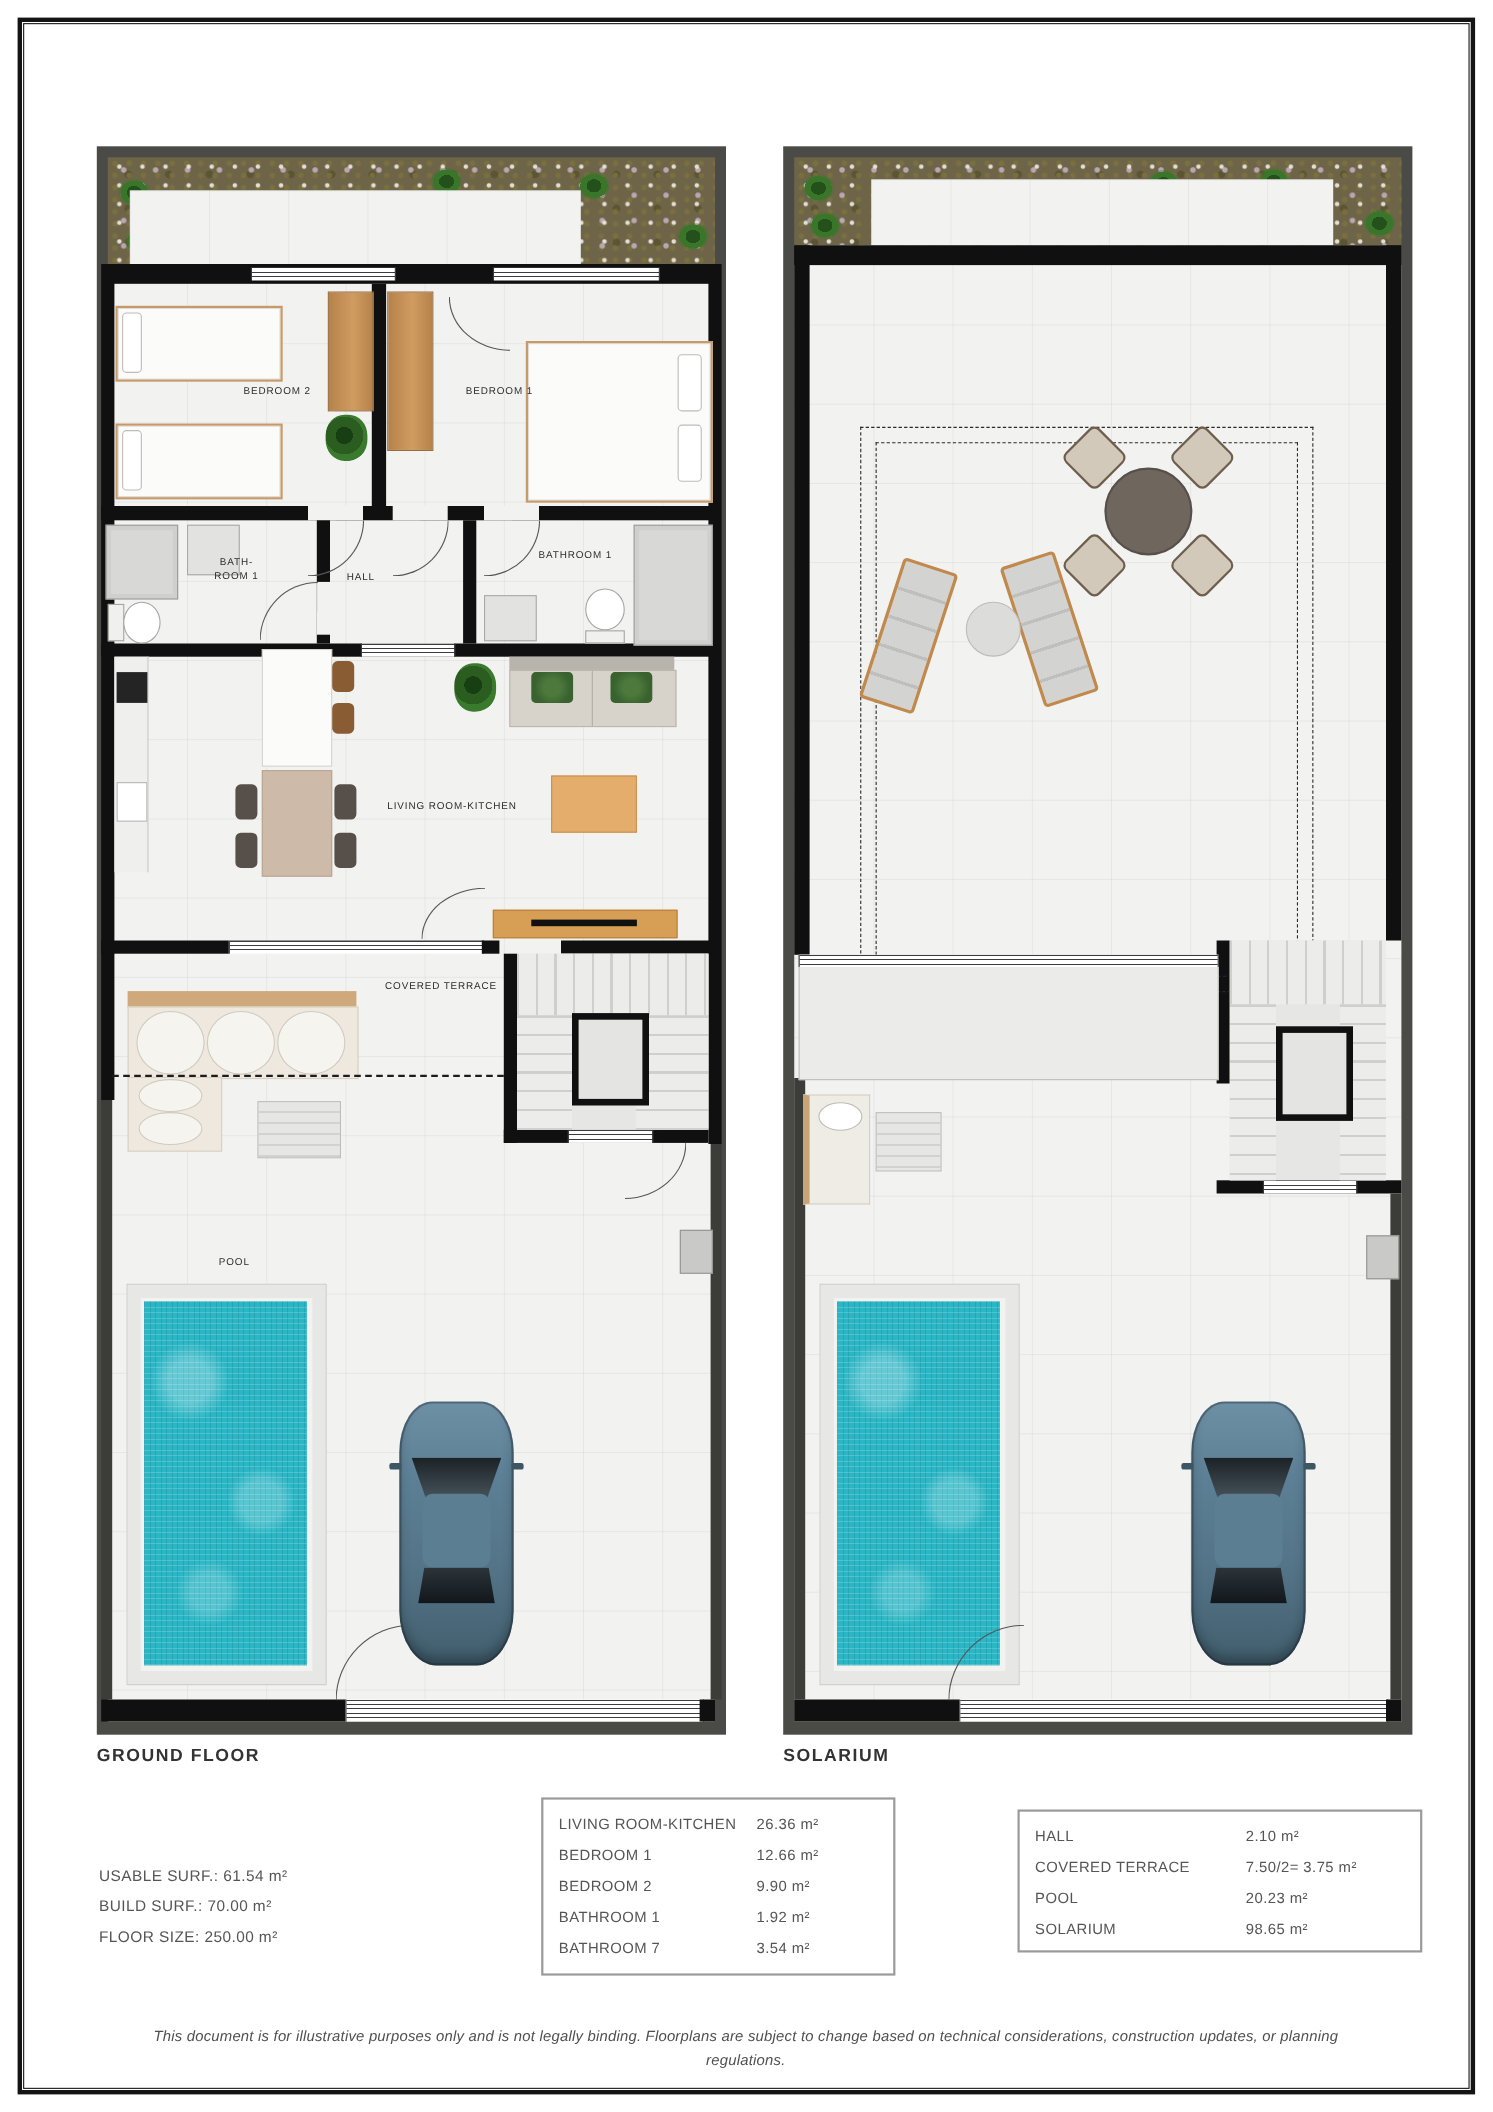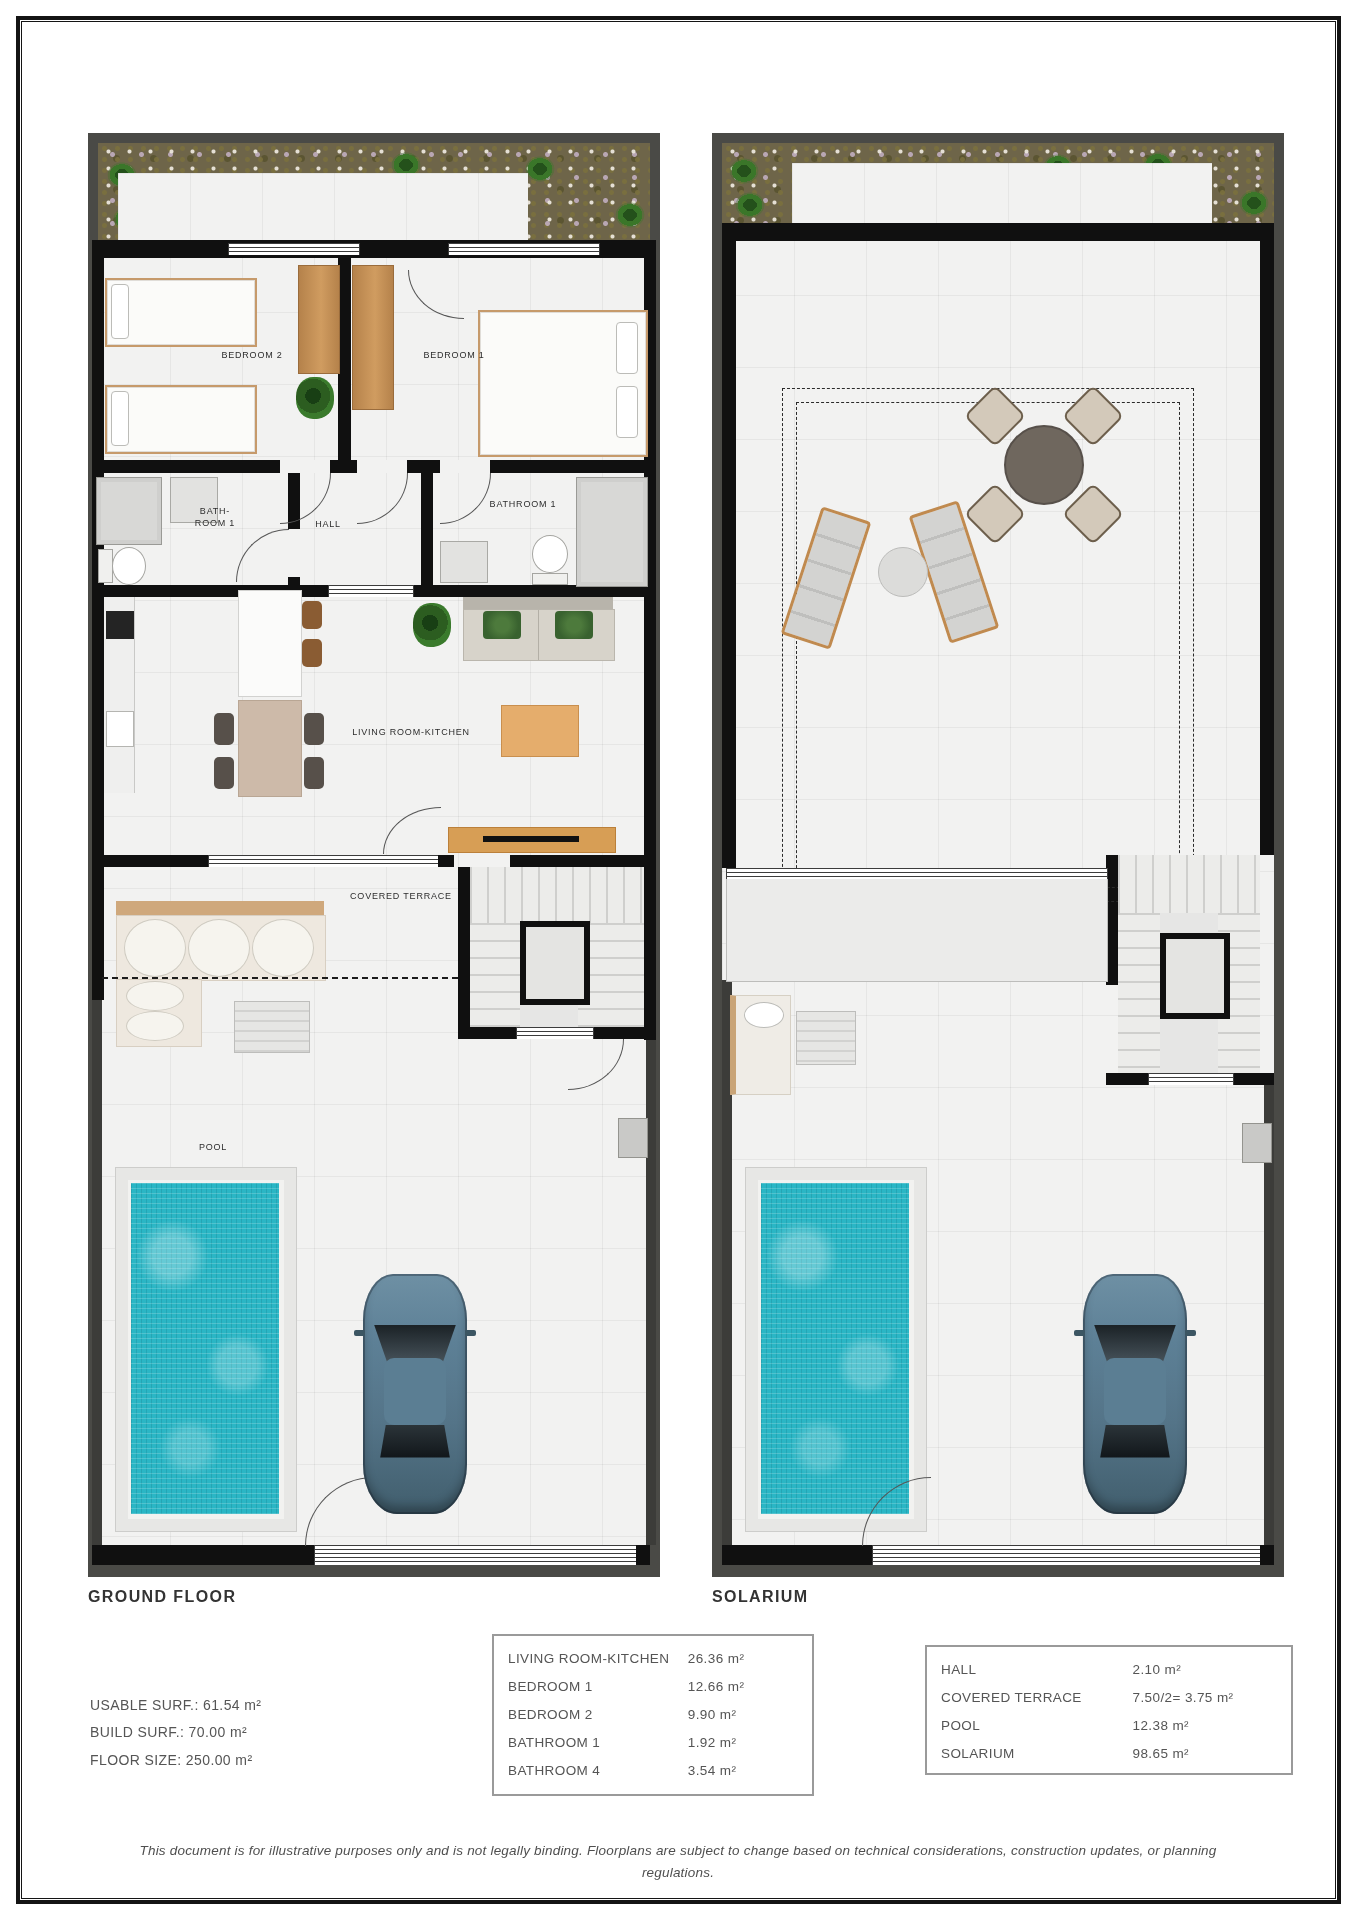--- a/index.html
+++ b/index.html
@@ -311,37 +311,37 @@
     </div>
   <div class="areas-row">
       <span class="areas-name">BEDROOM 2</span>
       <span class="areas-val">9.90 m²</span>
     </div>
   <div class="areas-row">
       <span class="areas-name">BATHROOM 1</span>
       <span class="areas-val">1.92 m²</span>
     </div>
   <div class="areas-row">
-      <span class="areas-name">BATHROOM 4</span>
+      <span class="areas-name">BATHROOM 7</span>
       <span class="areas-val">3.54 m²</span>
     </div>
 </div>
 
 <div class="areas-table" style="left:925px;top:1645px;width:368px;height:130px;">
   <div class="areas-row">
       <span class="areas-name" style="flex-basis:57%;">HALL</span>
       <span class="areas-val">2.10 m²</span>
     </div>
   <div class="areas-row">
       <span class="areas-name" style="flex-basis:57%;">COVERED TERRACE</span>
       <span class="areas-val">7.50/2= 3.75 m²</span>
     </div>
   <div class="areas-row">
       <span class="areas-name" style="flex-basis:57%;">POOL</span>
-      <span class="areas-val">12.38 m²</span>
+      <span class="areas-val">20.23 m²</span>
     </div>
   <div class="areas-row">
       <span class="areas-name" style="flex-basis:57%;">SOLARIUM</span>
       <span class="areas-val">98.65 m²</span>
     </div>
 </div>
 
 <div class="disclaimer" style="left:103px;top:1840px;width:1150px;">This document is for illustrative purposes only and is not legally binding. Floorplans are subject to change based on technical considerations, construction updates, or planning regulations.</div>
 
 </body></html>

